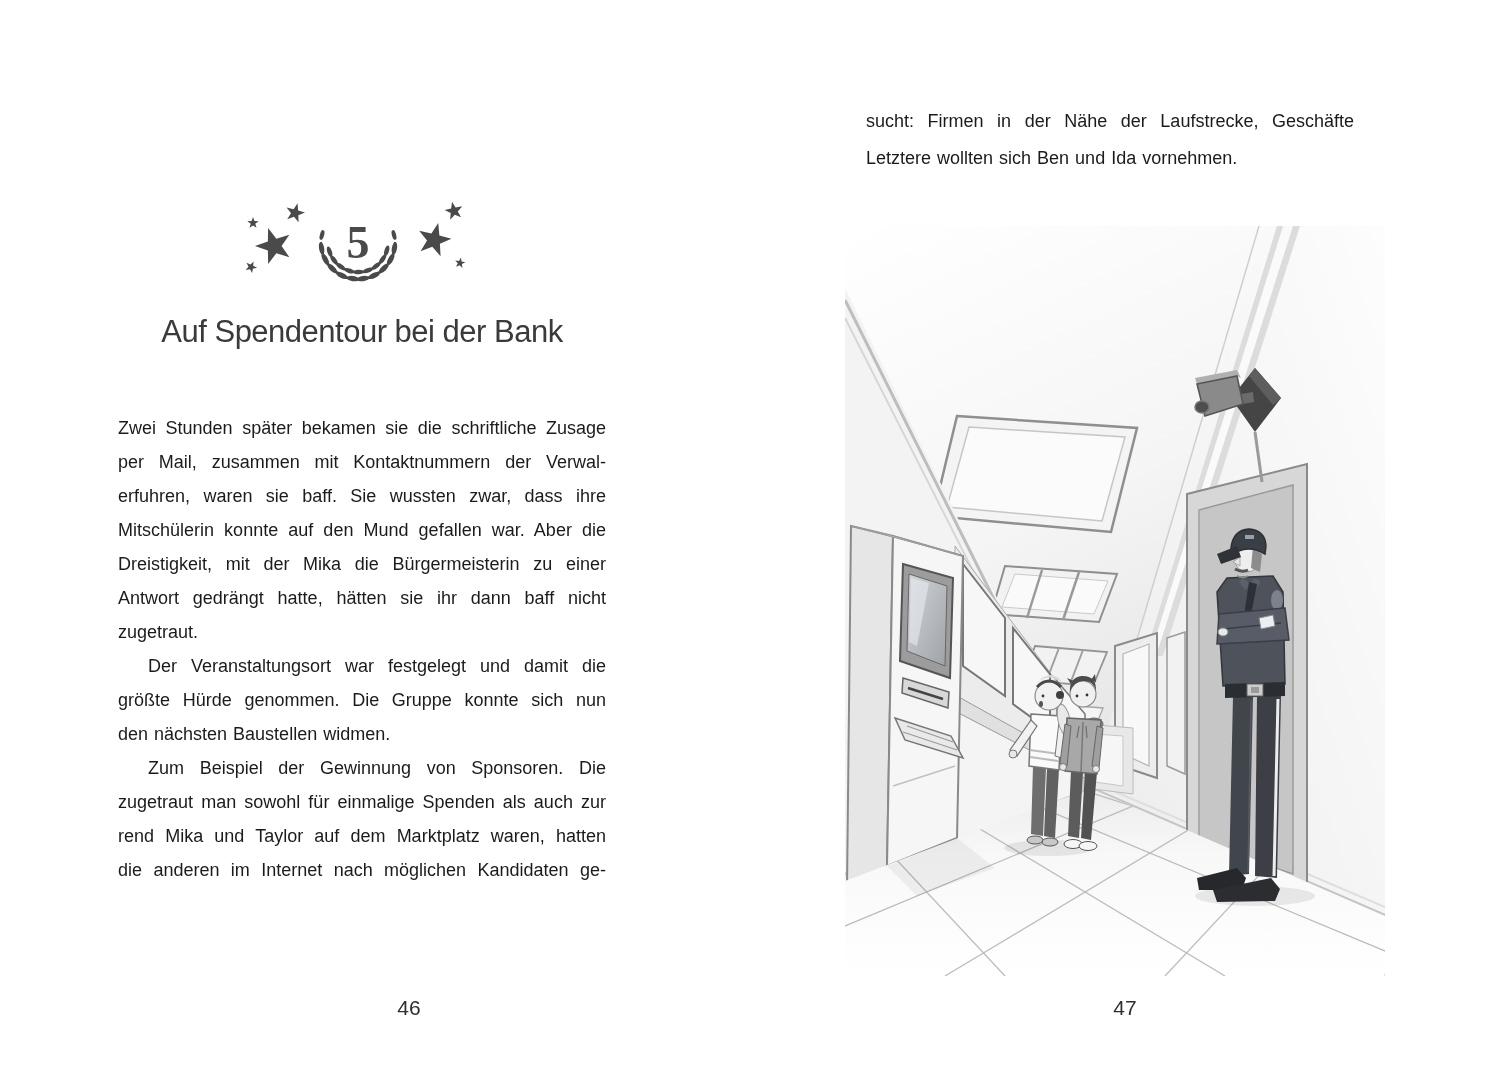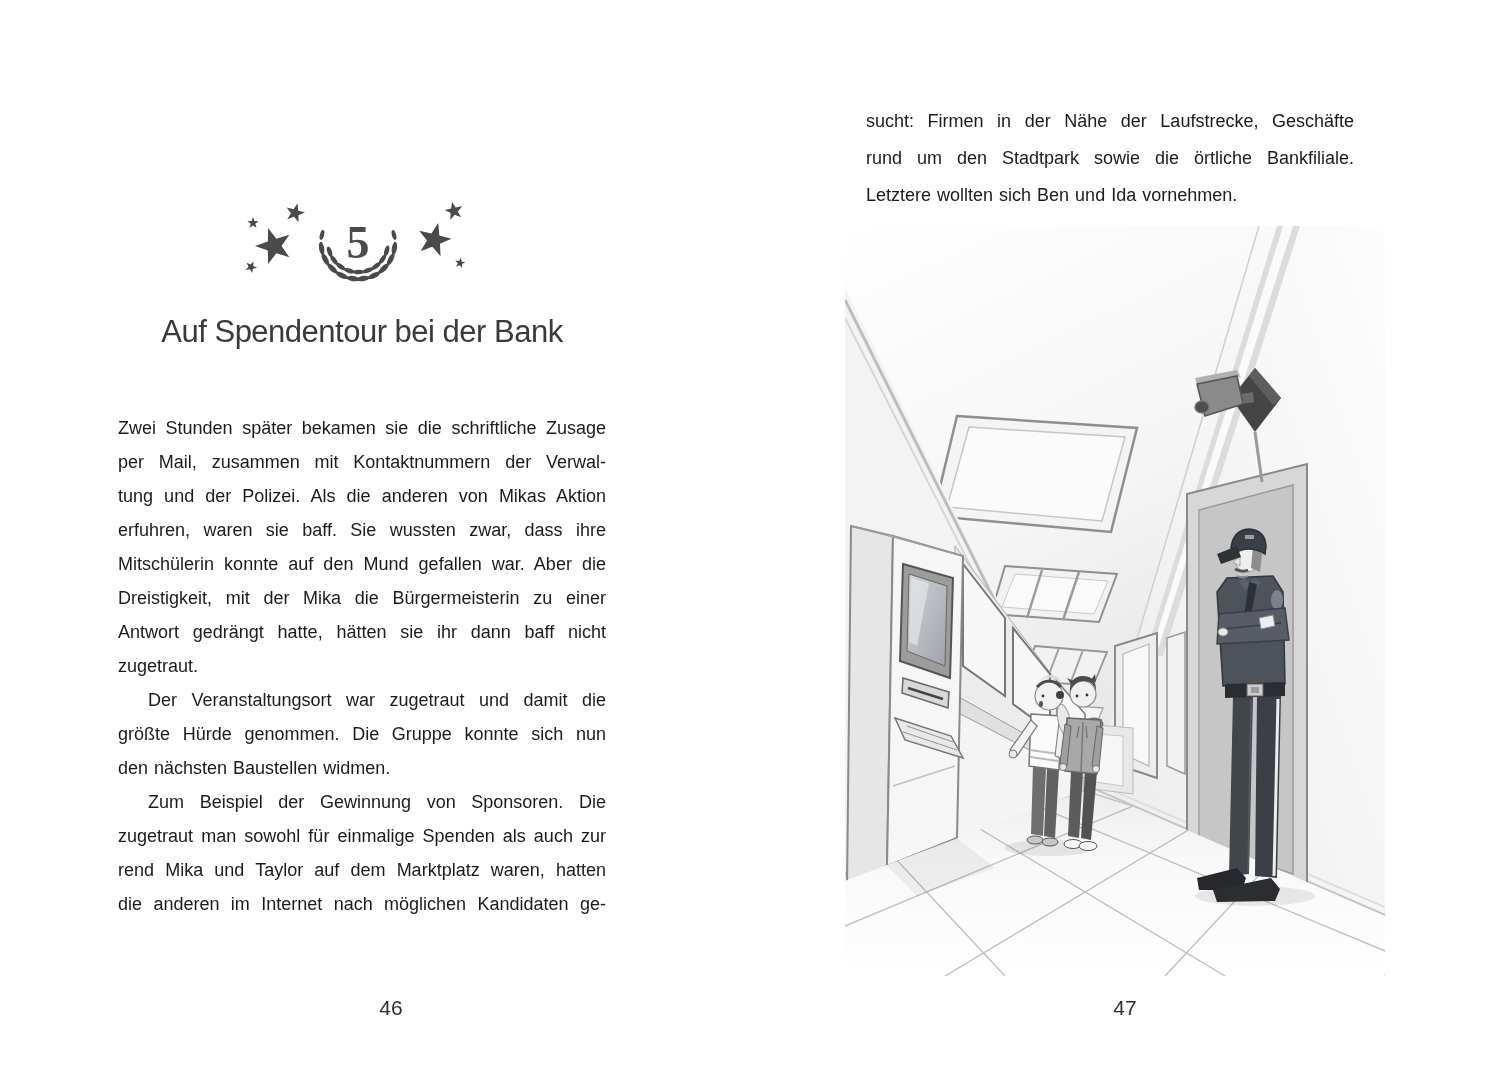--- a/index.html
+++ b/index.html
@@ -23,21 +23,21 @@
   .body-left  { left:118px; top:411px;  line-height:34px; }
   .body-right { left:846px; top:103px;  line-height:37px;margin-left:20px; }
   .bodyline { text-align:justify; text-align-last:justify; overflow:hidden; white-space:nowrap; }
   .bodyline.lastline { text-align-last:left; }
   .bodyline.indent { text-indent:30px; }
 
   .pageno {
     position:absolute; top:996px; width:750px; text-align:center;
     font-size:21px; color:#2e2e2e;
   }
-  .pageno-left { left:16px; }
+  .pageno-left { left:0;padding-left:34px; }
   .pageno-right { left:750px; }
 
   
   .illustration { position:absolute; left:845px; top:226px; width:540px; height:750px; }
   .illustration svg { display:block; width:100%; height:100%; }
 </style>
 </head>
 <body>
 
 <div class="spread">
@@ -84,43 +84,41 @@
         </g>
         <text x="120" y="62" text-anchor="middle" font-family="Liberation Serif, serif" font-size="46" font-weight="bold" fill="#4a4a4a">5</text>
       </svg>
     </div>
 
     <h1 class="chapter-title">Auf Spendentour bei der Bank</h1>
 
     <div class="body body-left">
         <div class="bodyline">Zwei Stunden später bekamen sie die schriftliche Zusage</div>
         <div class="bodyline">per Mail, zusammen mit Kontaktnummern der Verwal-</div>
-        <div class="bodyline">tung und der Polizei. Als die anderen von Mikas Aktion</div>
         <div class="bodyline">erfuhren, waren sie baff. Sie wussten zwar, dass ihre</div>
         <div class="bodyline">Mitschülerin konnte auf den Mund gefallen war. Aber die</div>
         <div class="bodyline">Dreistigkeit, mit der Mika die Bürgermeisterin zu einer</div>
         <div class="bodyline">Antwort gedrängt hatte, hätten sie ihr dann baff nicht</div>
         <div class="bodyline lastline">zugetraut.</div>
-        <div class="bodyline indent">Der Veranstaltungsort war zugetraut und damit die</div>
+        <div class="bodyline indent">Der Veranstaltungsort war festgelegt und damit die</div>
         <div class="bodyline">größte Hürde genommen. Die Gruppe konnte sich nun</div>
         <div class="bodyline lastline">den nächsten Baustellen widmen.</div>
         <div class="bodyline indent">Zum Beispiel der Gewinnung von Sponsoren. Die</div>
         <div class="bodyline">zugetraut man sowohl für einmalige Spenden als auch zur</div>
         <div class="bodyline">rend Mika und Taylor auf dem Marktplatz waren, hatten</div>
         <div class="bodyline">die anderen im Internet nach möglichen Kandidaten ge-</div>
       </div>
 
     <div class="pageno pageno-left">46</div>
   </div>
 
   <div>
 
     <div class="body body-right">
         <div class="bodyline">sucht: Firmen in der Nähe der Laufstrecke, Geschäfte</div>
-        <div class="bodyline">rund um den Stadtpark sowie die örtliche Bankfiliale.</div>
         <div class="bodyline lastline">Letztere wollten sich Ben und Ida vornehmen.</div>
       </div>
 
     <div class="illustration">
       <svg viewBox="0 0 540 750">
         <defs>
           <clipPath id="floorClip">
             <polygon points="0,655 245,562 540,690 540,750 0,750"></polygon>
           </clipPath>
           <linearGradient id="ceilGrad" x1="0" y1="0" x2="0.35" y2="1">

